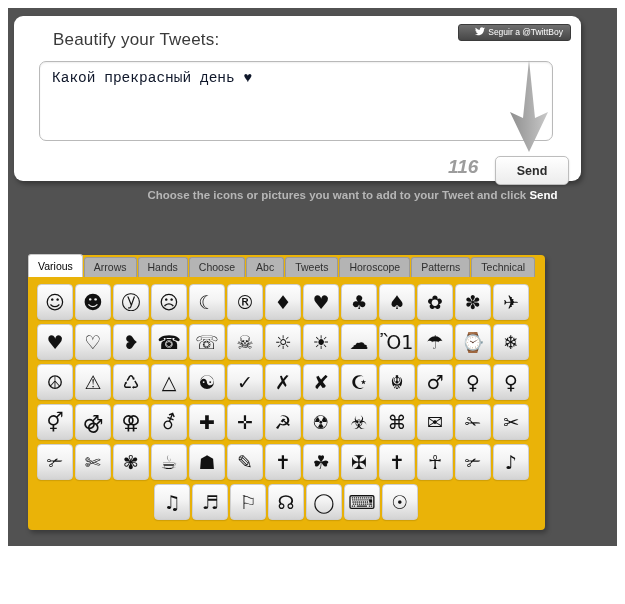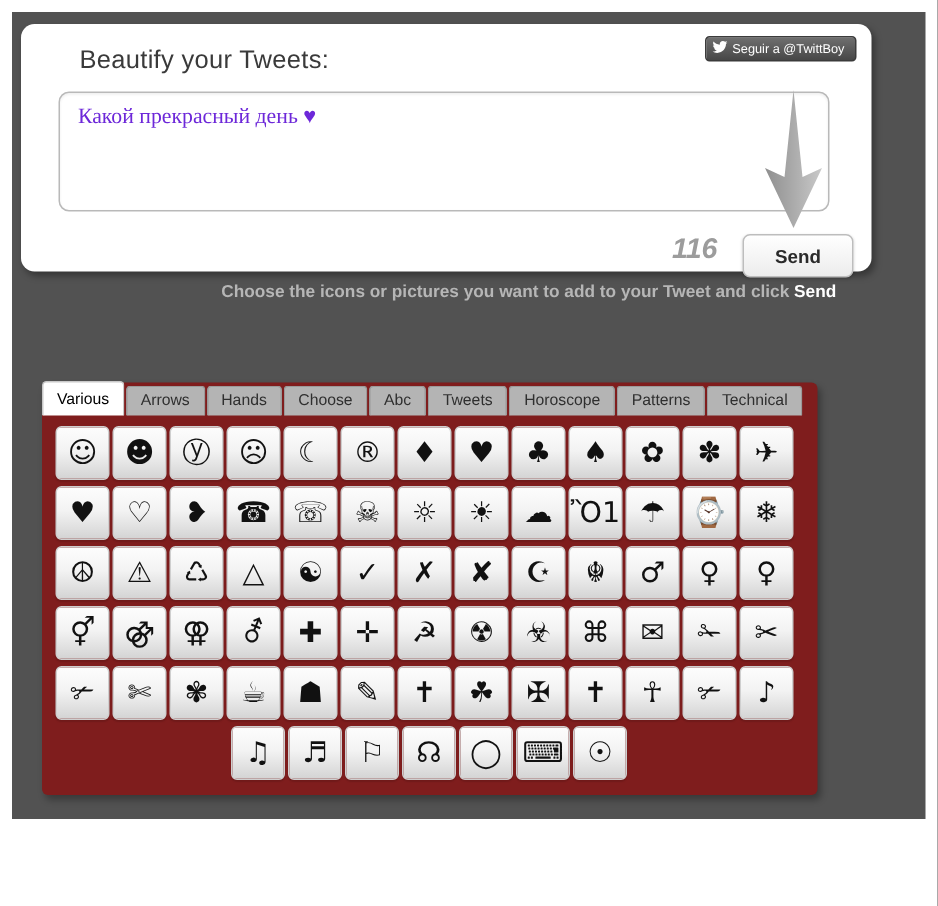--- a/index.html
+++ b/index.html
@@ -22,37 +22,37 @@
     position:absolute;left:14px;top:16px;width:567px;height:165px;
     background:#ffffff;border-radius:9px;
     box-shadow:2px 3px 5px rgba(0,0,0,.35);
   }
   .tweet-title{
     position:absolute;left:24px;top:14px;
     font-size:17px;color:#3a3a3a;letter-spacing:.2px;margin-left:15px;
   }
   .follow-btn{
     position:absolute;right:10px;top:8px;
-    height:15px;padding:0 7px 0 4px;
+    height:15px;padding:0 7px 0 16px;
     background:linear-gradient(#6f6f6f,#474747);
     border:1px solid #3b3b3b;border-radius:3px;
     color:#ffffff;font-size:8.5px;line-height:15px;
     display:flex;align-items:center;gap:3px;white-space:nowrap;
   }
   .follow-btn .bird{font-size:9px;line-height:1;color:#fff;display:inline-block;}
 
   .tweet-box{
     position:absolute;left:25px;top:45px;width:512px;height:78px;
     background:#ffffff;border:1px solid #b9b9b9;border-radius:7px;
     box-shadow:inset 0 1px 2px rgba(0,0,0,.07);
   }
   .tweet-text{
     position:absolute;left:12px;top:8px;
-    font-family:Liberation Serif, serif;
-    font-size:14.5px;color:#6d28d9;white-space:nowrap;
+    font-family:Liberation Mono, monospace;
+    font-size:14.5px;color:#0f172a;white-space:nowrap;
   }
   .counter{
     position:absolute;left:434px;top:140px;
     font-size:19px;font-weight:bold;color:#9c9c9c;font-style:italic;
   }
   .send-btn{
     position:absolute;left:481px;top:140px;width:72px;height:27px;
     background:linear-gradient(#ffffff,#ececec);
     border:1px solid #bdbdbd;border-radius:5px;
     font-size:12.5px;font-weight:bold;color:#2b2b2b;
@@ -66,21 +66,21 @@
   
   .instruction{
     position:absolute;left:0;top:189px;width:609px;
     text-align:center;font-size:11.5px;font-weight:bold;color:#b6b6b6;padding-left:48px;
   }
   .instruction b{color:#ffffff;}
 
   
   .picker{
     position:absolute;left:28px;top:255px;width:517px;height:275px;
-    background:#7f1d1d;border-radius:4px;
+    background:#eab308;border-radius:4px;
     box-shadow:2px 3px 5px rgba(0,0,0,.3);
   }
   .tabs{
     position:absolute;left:0;top:0;height:22px;
     display:flex;align-items:flex-end;
   }
   .tab{
     height:19px;padding:0 9px;margin-top:3px;
     background:#b4b4b4;border:1px solid #9a9a9a;border-bottom:none;
     border-radius:3px 3px 0 0;

